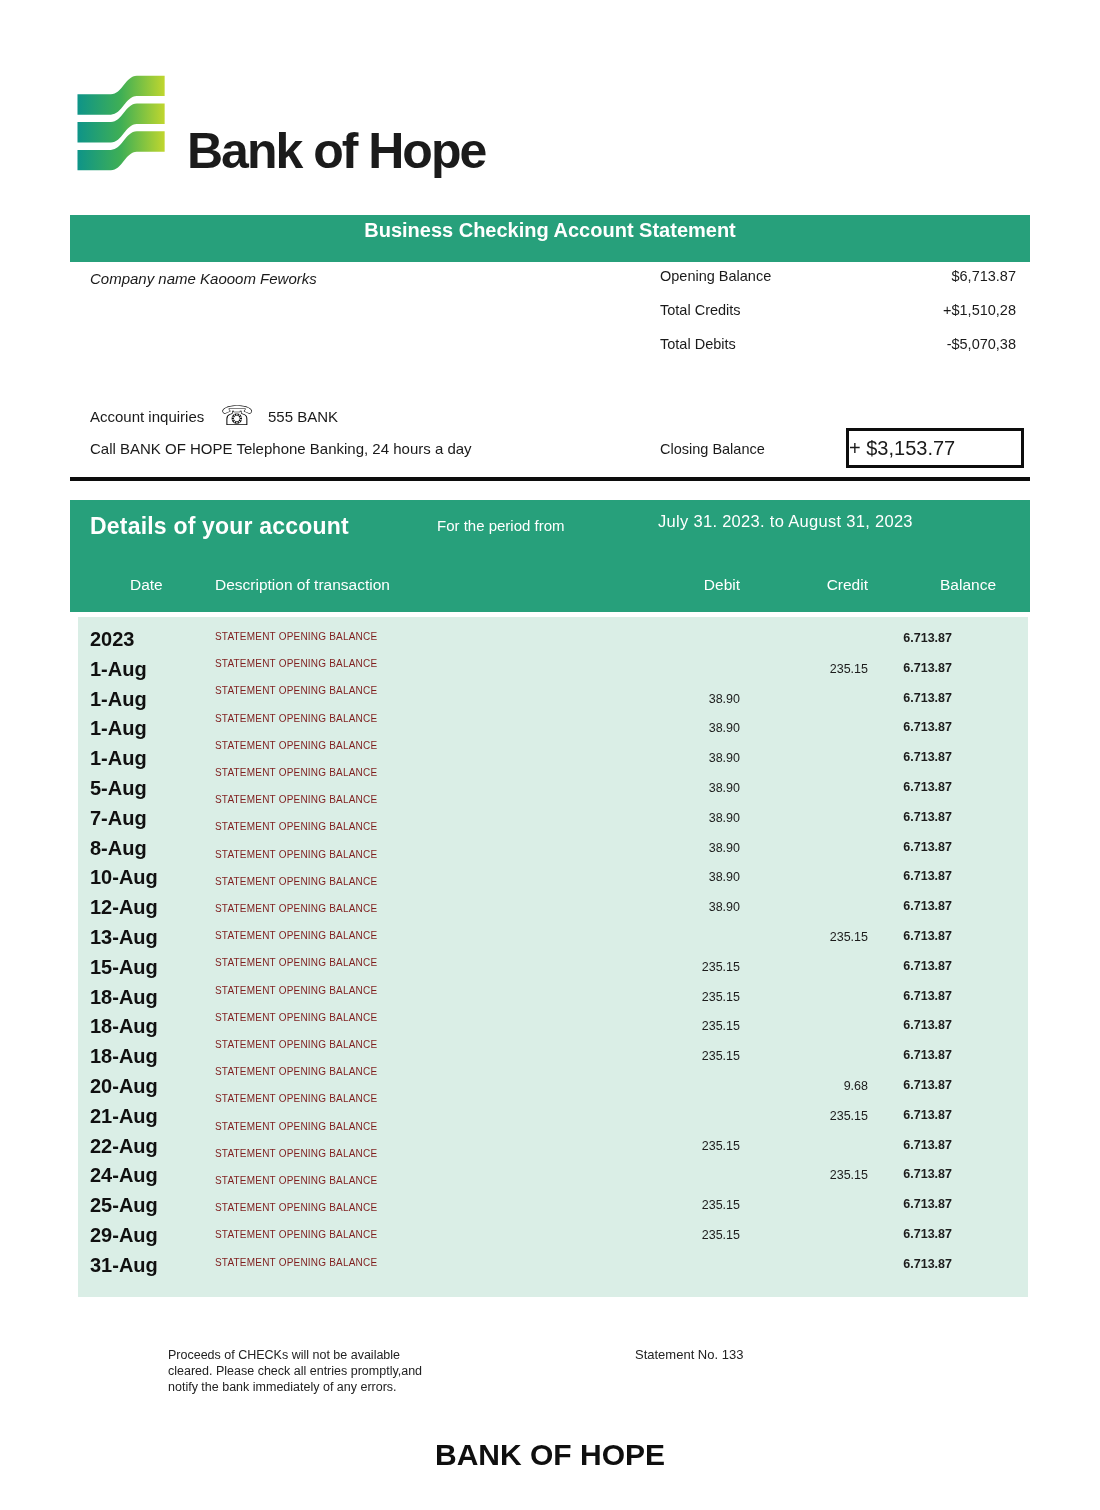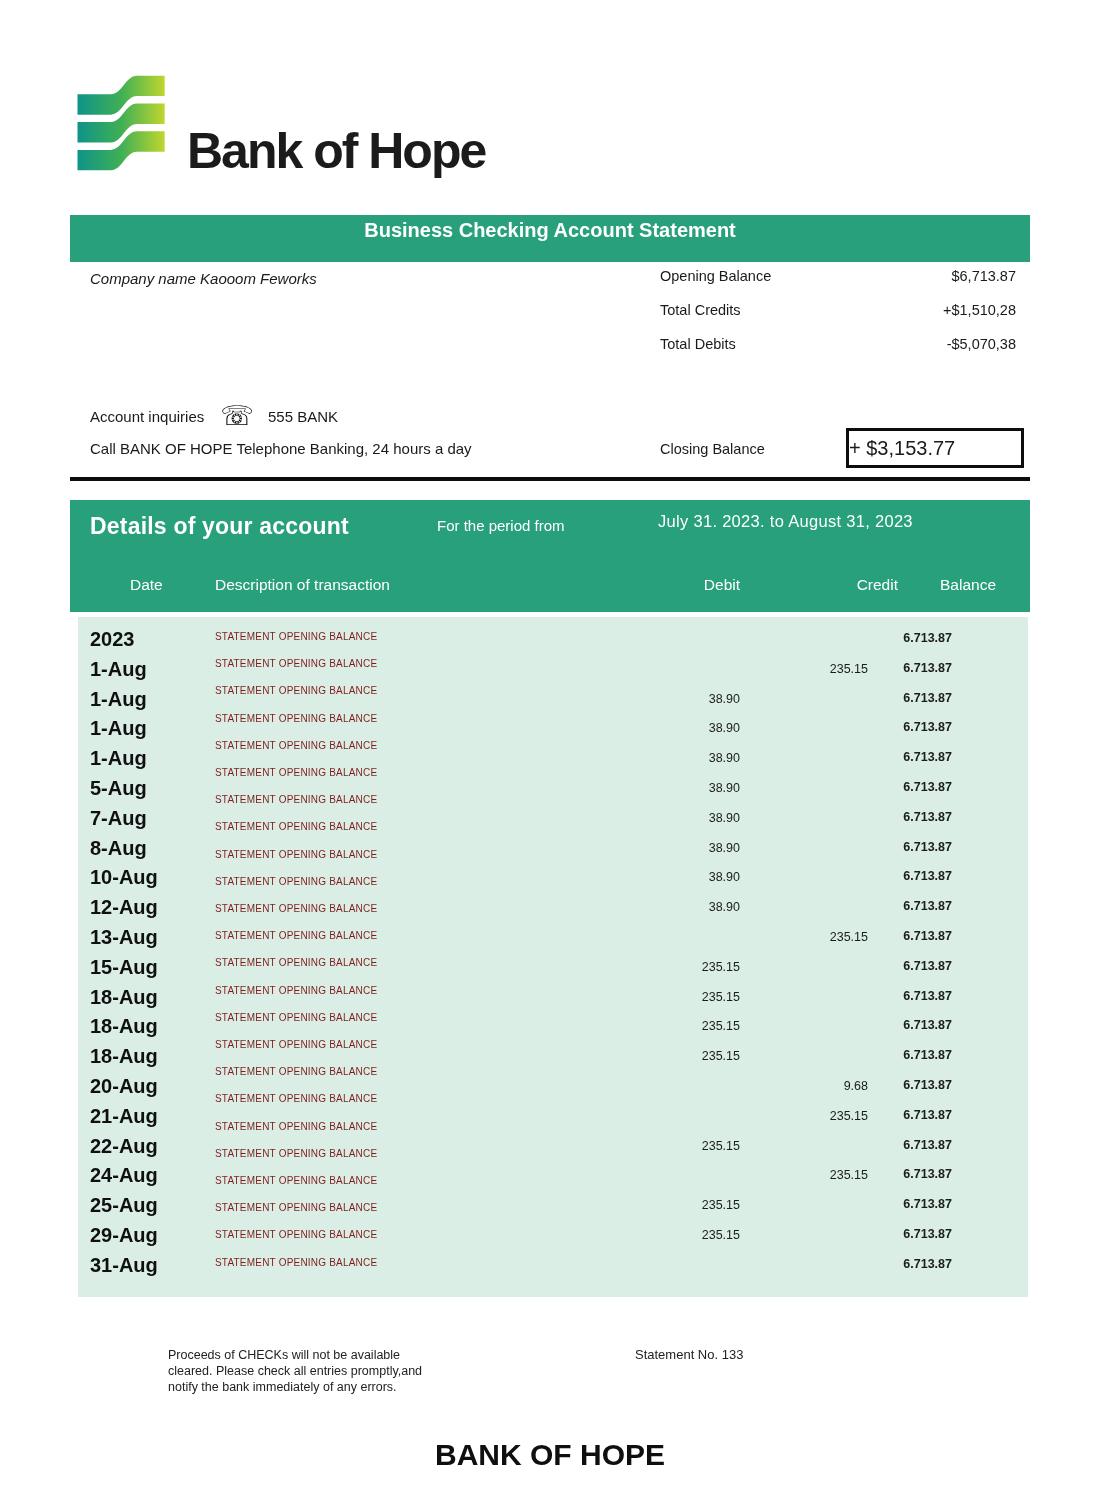--- a/index.html
+++ b/index.html
@@ -32,21 +32,21 @@
   .rule{position:absolute;left:70px;top:477px;width:960px;height:4px;background:#0c0c0c;}
 
   
   .details{position:absolute;left:70px;top:500px;width:960px;height:112px;background:var(--green);color:#fff;}
   .d-title{left:20px;top:13px;font-size:23px;font-weight:bold;letter-spacing:.2px;}
   .d-period-label{left:367px;top:17px;font-size:15px;}
   .d-period{left:588px;top:12px;font-size:16.5px;letter-spacing:.3px;}
   .d-col{top:76px;font-size:15.5px;}
   .h-date{left:20px;margin-left:40px;} .h-desc{left:145px;}
   .h-num{width:100px;text-align:right;}
-  .h-debit{left:570px;} .h-credit{left:728px;} .h-balance{left:826px;}
+  .h-debit{left:570px;} .h-credit{left:698px;} .h-balance{left:826px;}
 
   
   .table-body{position:absolute;left:78px;top:617px;width:950px;height:680px;background:var(--body-green);}
   .col{position:absolute;top:0;bottom:0;}
   .col-dates{left:12px;width:112px;}
   .col-desc{left:137px;width:330px;}
   .col-debit{left:562px;width:100px;}
   .col-credit{left:690px;width:100px;}
   .col-balance{left:774px;width:100px;font-weight:bold;}
   .cell{position:absolute;left:0;right:0;white-space:nowrap;}

